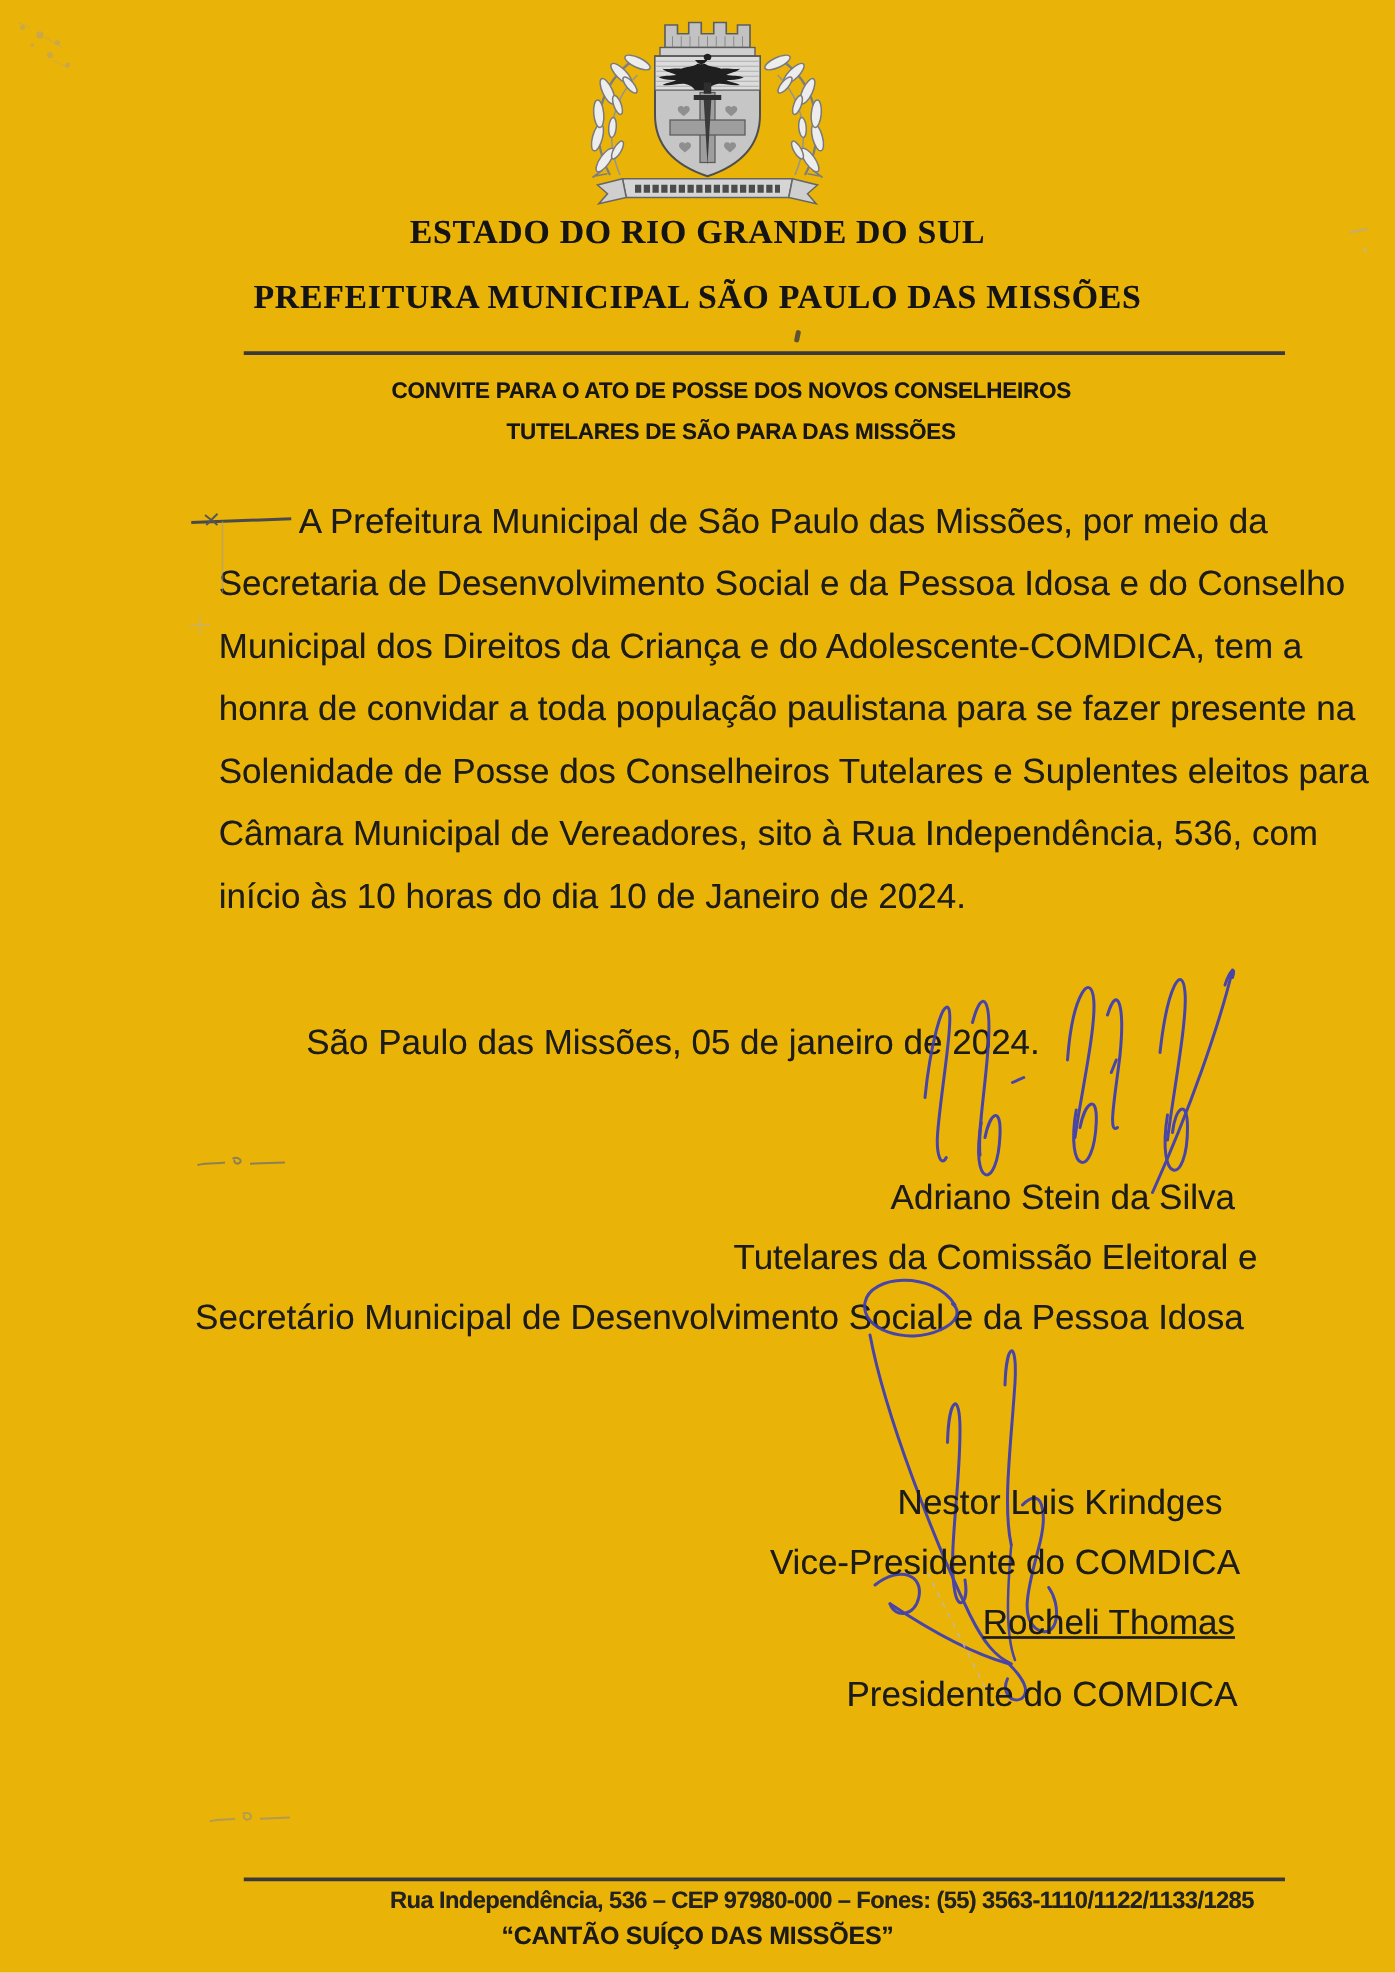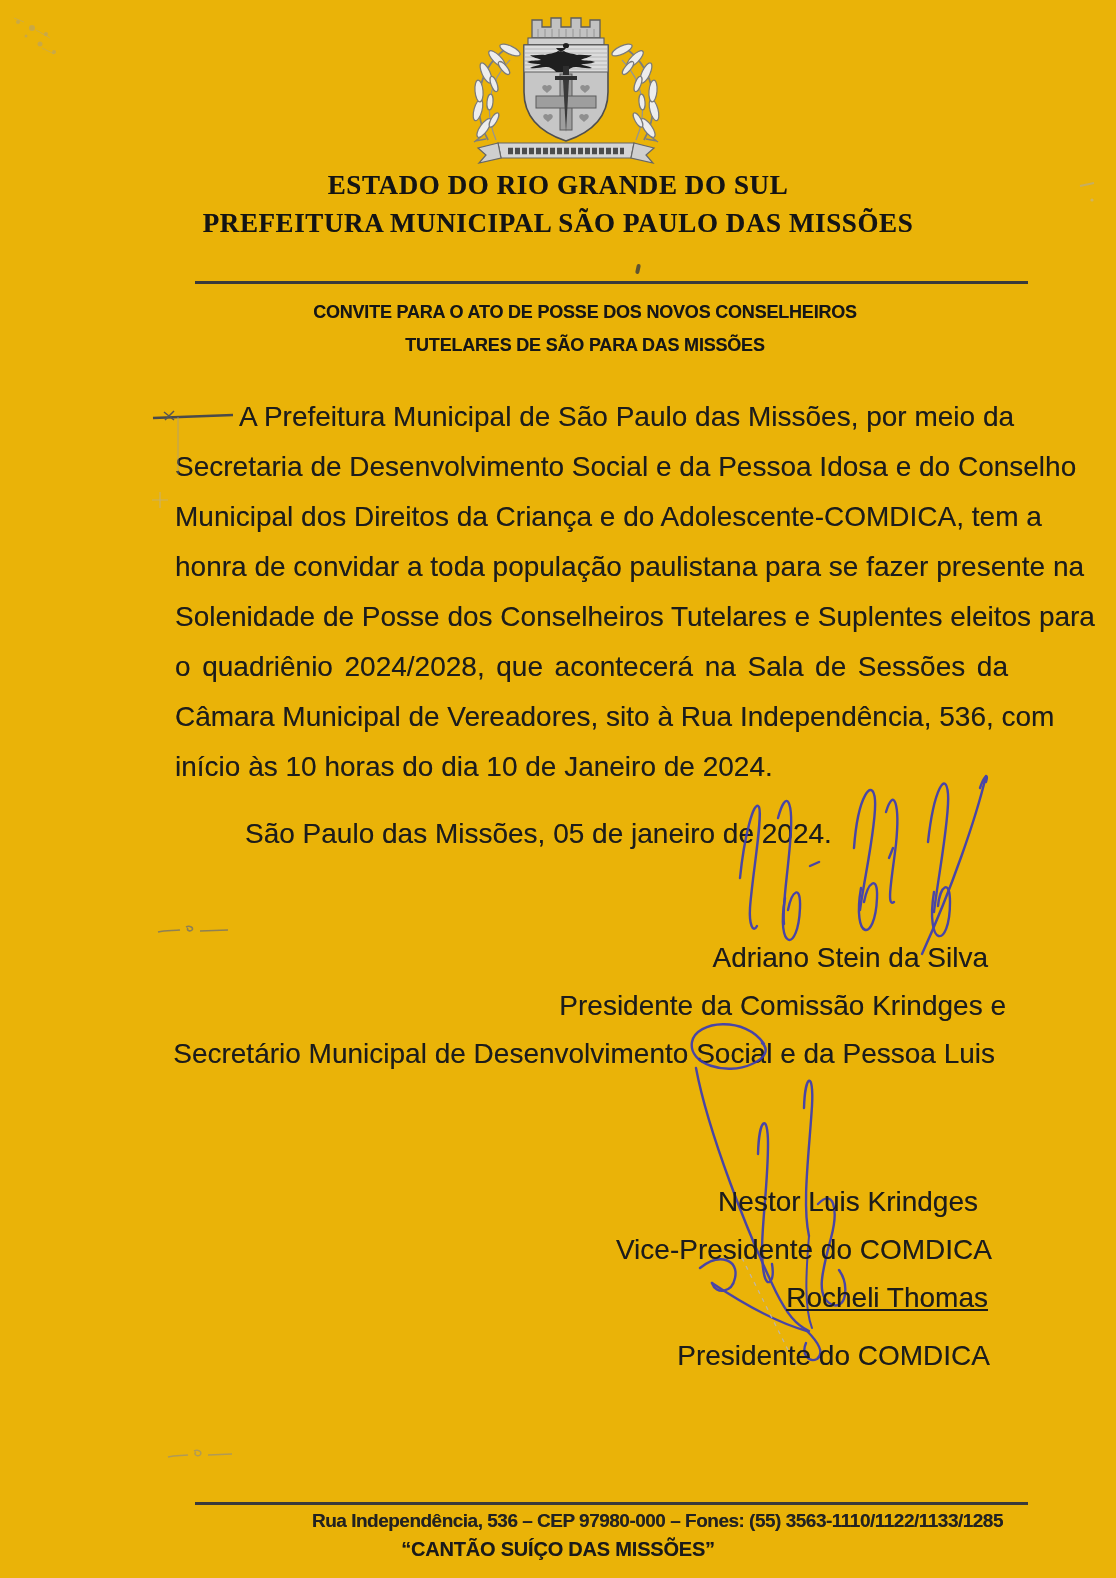--- a/index.html
+++ b/index.html
@@ -14,21 +14,21 @@
   .abs{position:absolute;}
   .doc-text{text-shadow:0 0 .5px rgba(25,25,25,.45);}
 
   
   .hdr{
     left:0;width:1116px;text-align:center;
     font-family:"Liberation Serif", serif;
     font-weight:bold;font-size:27px;letter-spacing:.6px;color:#141414;
   }
   .hdr-state{top:170px;}
-  .hdr-pref{top:208px;}
+  .hdr-pref{top:222px;}
   .rule{background:#3a3a3a;height:3px;left:195px;width:833px;}
   .rule-top{top:281px;height:2.5px;}
   .rule-bottom{top:1502px;}
 
   
   .title{
     left:150px;top:296px;width:870px;text-align:center;
     font-weight:bold;font-size:18px;line-height:33px;letter-spacing:-0.2px;color:#161616;
   }
 
@@ -158,21 +158,20 @@
     <div>CONVITE PARA O ATO DE POSSE DOS NOVOS CONSELHEIROS</div>
     <div>TUTELARES DE SÃO PARA DAS MISSÕES</div>
   </div>
 
   <div class="abs bodypar doc-text">
     <div class="bline indent">A Prefeitura Municipal de São Paulo das Missões, por meio da</div>
     <div class="bline">Secretaria de Desenvolvimento Social e da Pessoa Idosa e do Conselho</div>
     <div class="bline">Municipal dos Direitos da Criança e do Adolescente-COMDICA, tem a</div>
     <div class="bline">honra de convidar a toda população paulistana para se fazer presente na</div>
     <div class="bline">Solenidade de Posse dos Conselheiros Tutelares e Suplentes eleitos para</div>
-    <div class="bline">o quadriênio 2024/2028, que acontecerá na Sala de Sessões da</div>
     <div class="bline">Câmara Municipal de Vereadores, sito à Rua Independência, 536, com</div>
     <div class="bline lastline">início às 10 horas do dia 10 de Janeiro de 2024.</div>
   </div>
 
   <div class="abs dateline doc-text">São Paulo das Missões, 05 de janeiro de 2024.</div>
 
   <svg class="abs sig" style="left:726px;top:760px;width:270px;height:205px;" viewBox="0 0 270 205">
     <g class="ink" stroke-width="2.4" opacity="0.93">
       <path d="M14,118 C18,78 28,38 33,47 C37,56 26,118 24,148 C23,164 27,174 31,166"></path>
       <path d="M52,58 C60,28 68,38 64,84 C61,120 56,148 58,164"></path>
@@ -183,22 +182,22 @@
       <path d="M160,52 C168,26 174,44 170,84 C166,118 160,148 168,142"></path>
       <path d="M163,98 l4,-10"></path>
       <path d="M202,82 C208,28 220,10 222,34 C224,56 212,118 208,152"></path>
       <path d="M208,132 C199,188 224,190 224,142 C224,118 214,126 212,146"></path>
       <path d="M196,194 C226,128 250,58 260,16"></path>
       <path d="M254,28 C258,16 263,12 260,22"></path>
     </g>
   </svg>
 
   <div class="abs sigline doc-text" style="top:942px;right:128px;">Adriano Stein da Silva</div>
-  <div class="abs sigline doc-text" style="top:990px;right:110px;">Presidente da Comissão Krindges e</div>
-  <div class="abs sigline doc-text" style="top:1038px;right:121px;">Secretário Municipal de Desenvolvimento Social e da Pessoa Luis</div>
+  <div class="abs sigline doc-text" style="top:990px;right:110px;">Tutelares da Comissão Eleitoral e</div>
+  <div class="abs sigline doc-text" style="top:1038px;right:121px;">Secretário Municipal de Desenvolvimento Social e da Pessoa Idosa</div>
 
   <svg class="abs sig" style="left:646px;top:1012px;width:252px;height:372px;" viewBox="0 0 252 372">
     <g class="ink" stroke-width="2.4" opacity="0.93">
       <path d="M118,32 C100,4 50,8 46,30 C42,52 80,64 106,52 C120,46 123,37 116,31"></path>
       <path d="M50,56 C62,120 102,222 130,280 C141,302 150,313 163,319"></path>
       <path d="M112,142 C113,106 122,100 122,132 C122,182 112,232 118,262 C121,277 129,270 126,252"></path>
       <path d="M158,96 C159,62 168,58 166,94 C163,142 156,192 163,224"></path>
       <path d="M163,224 C160,260 158,295 166,316" stroke-width="2"></path>
       <path d="M172,192 C187,176 193,196 185,226 C177,257 168,286 187,293 C201,297 203,272 193,258"></path>
       <path d="M54,256 C74,240 93,248 89,266 C86,281 70,283 66,271"></path>

